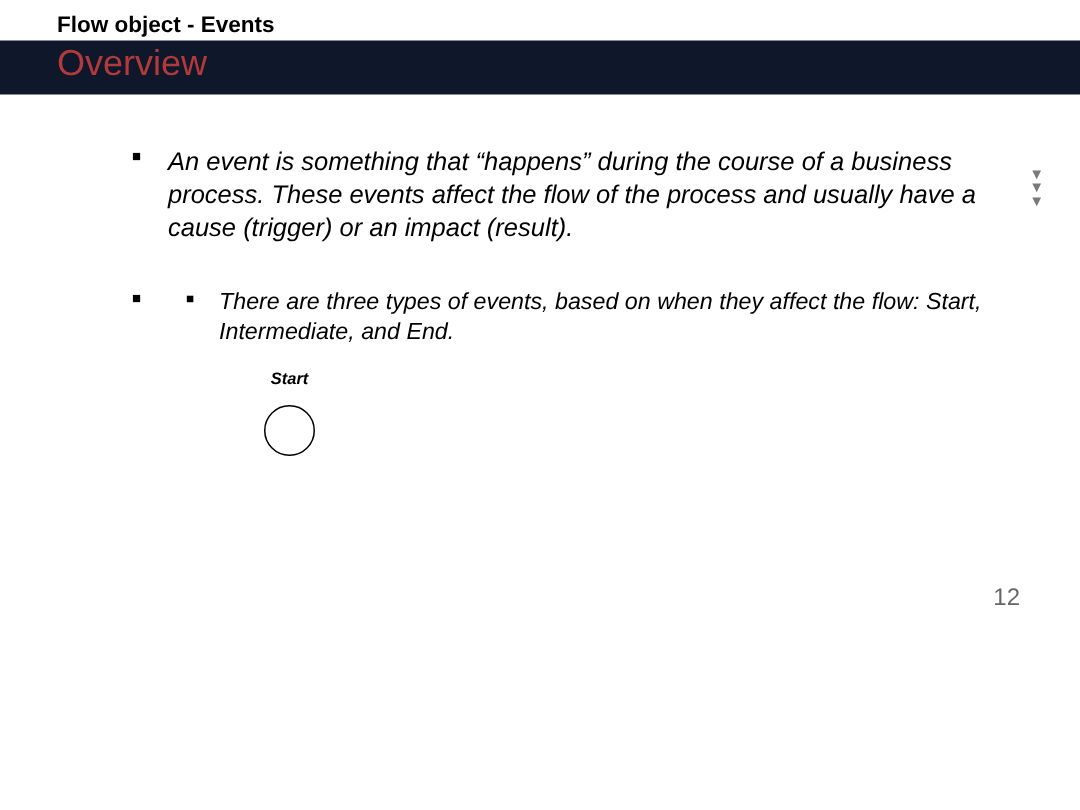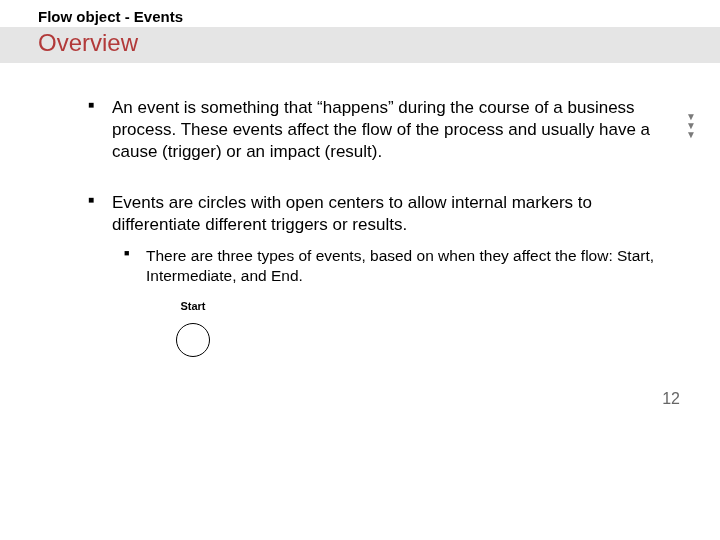--- a/index.html
+++ b/index.html
@@ -1,23 +1,23 @@
 <!DOCTYPE html>
 <html><head>
 <meta charset="utf-8">
 <style>
   * { box-sizing: border-box; margin: 0; padding: 0; }
   html, body { width: 720px; height: 540px; background: #fff; font-family: Arial, Helvetica, sans-serif; color: #000; }
   .slide { position: relative; width: 720px; height: 424px; }
   .header { padding-top: 8px; }
   .supertitle { font-weight: bold; font-size: 15px; padding-left: 38px; padding-bottom: 2px; color: #000; }
-  .titlebar { background: #e5e5e5; padding: 2px 0 6px 38px; }
+  .titlebar { background: #0f172a; padding: 2px 0 6px 38px; }
   .title { font-size: 24px; color: #b23a3a; font-weight: normal; }
   .body { padding: 34px 60px 0 74px; font-size: 17px; line-height: 1.28; }
-  ul.lvl1 { list-style: none; }
+  ul.lvl1 { list-style: none; font-style: italic; }
   ul.lvl1 > li { position: relative; padding-left: 38px; margin-bottom: 30px; }
   ul.lvl1 > li::before { content: "■"; position: absolute; left: 14px; top: 2px; font-size: 10px; color: #000; }
   ul.lvl2 { list-style: none; margin-top: 10px; }
   ul.lvl2 > li { position: relative; padding-left: 34px; font-size: 15.5px; line-height: 1.28; }
   ul.lvl2 > li::before { content: "■"; position: absolute; left: 12px; top: 2px; font-size: 9px; color: #000; }
   .diagram { margin-top: 14px; padding-left: 8px; display: flex; gap: 6px; align-items: flex-start; }
   .dcol { display: flex; flex-direction: column; align-items: center; width: 78px; }
   .dlabel { font-size: 11px; font-weight: bold; margin-bottom: 10px; color:#000; }
   .circ { width: 34px; height: 34px; border-radius: 50%; }
   .circ.start { border: 1px solid #000; }
@@ -44,21 +44,20 @@
       <span>▼</span>
       <span>▼</span>
   </div>
 
   <div class="body">
     <ul class="lvl1">
       <li>
         <span>An event is something that “happens” during the course of a business process. These events affect the flow of the process and usually have a cause (trigger) or an impact (result).</span>
       </li>
       <li>
-        <span>Events are circles with open centers to allow internal markers to differentiate different triggers or results.</span>
         <ul class="lvl2">
           <li>
             <span>There are three types of events, based on when they affect the flow: Start, Intermediate, and End.</span>
 
             <div class="diagram">
               <div class="dcol">
                 <div class="dlabel">Start</div>
                 <div class="circ start"></div>
               </div>
             </div>

